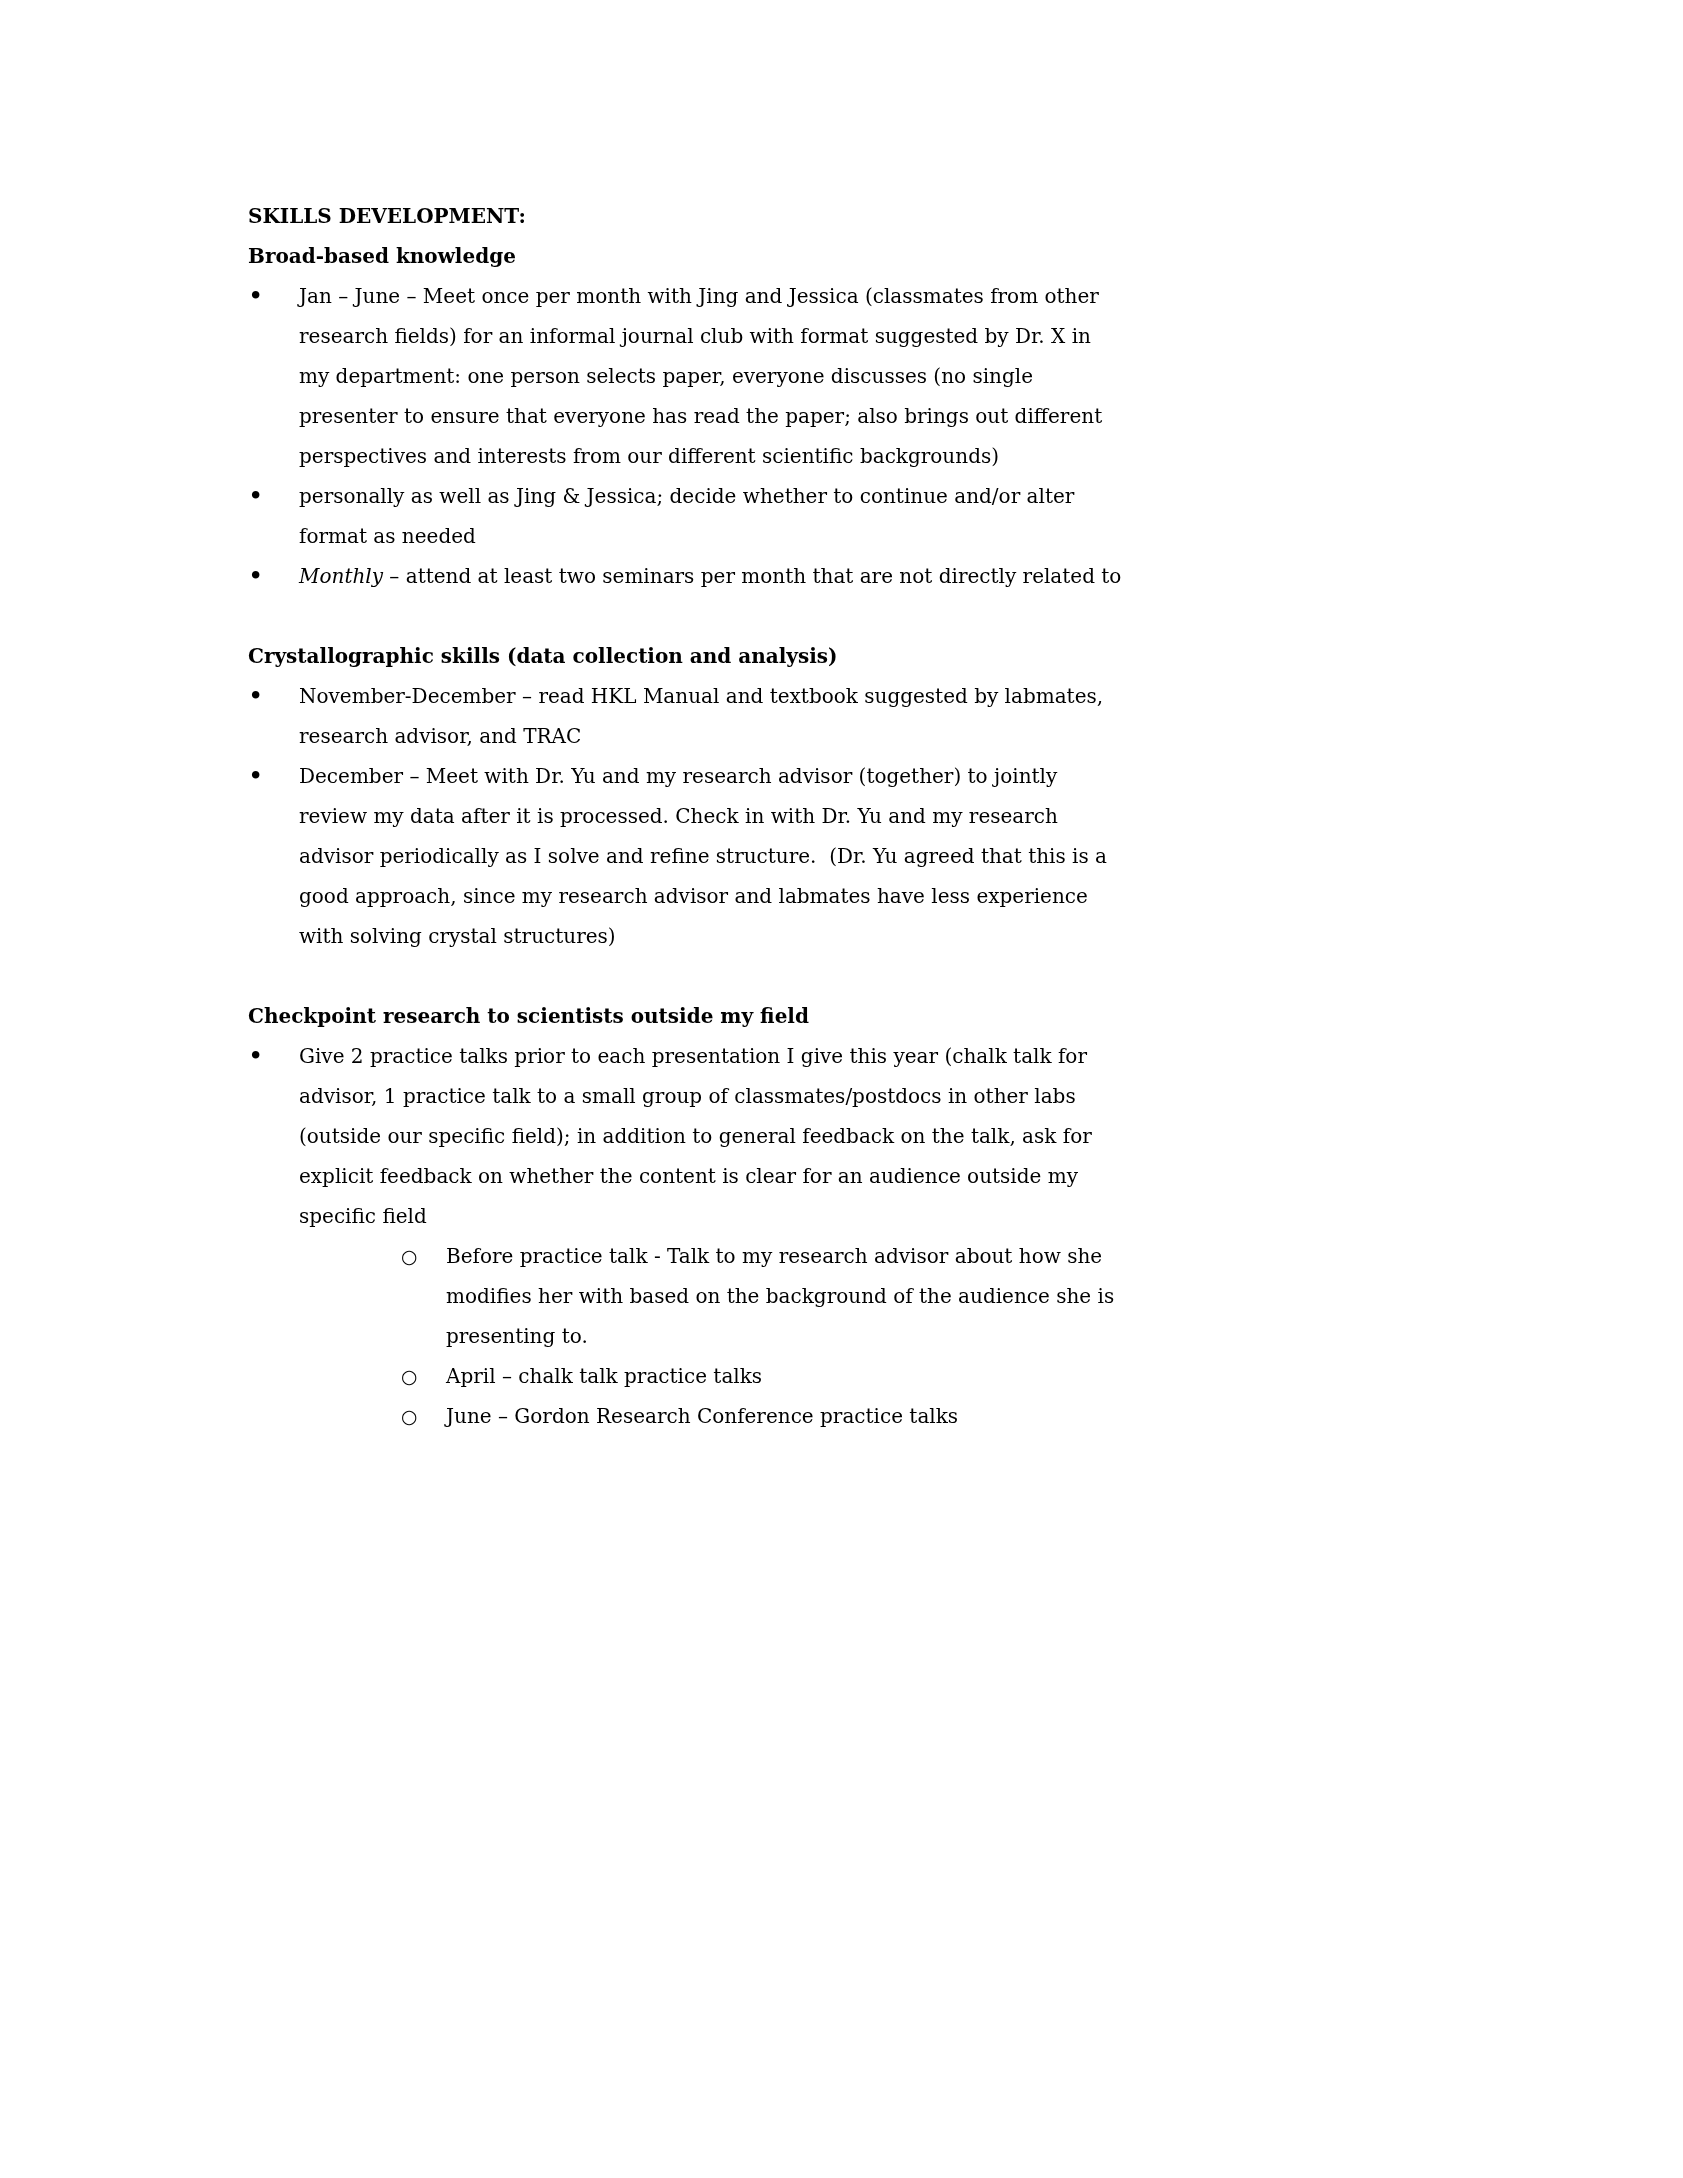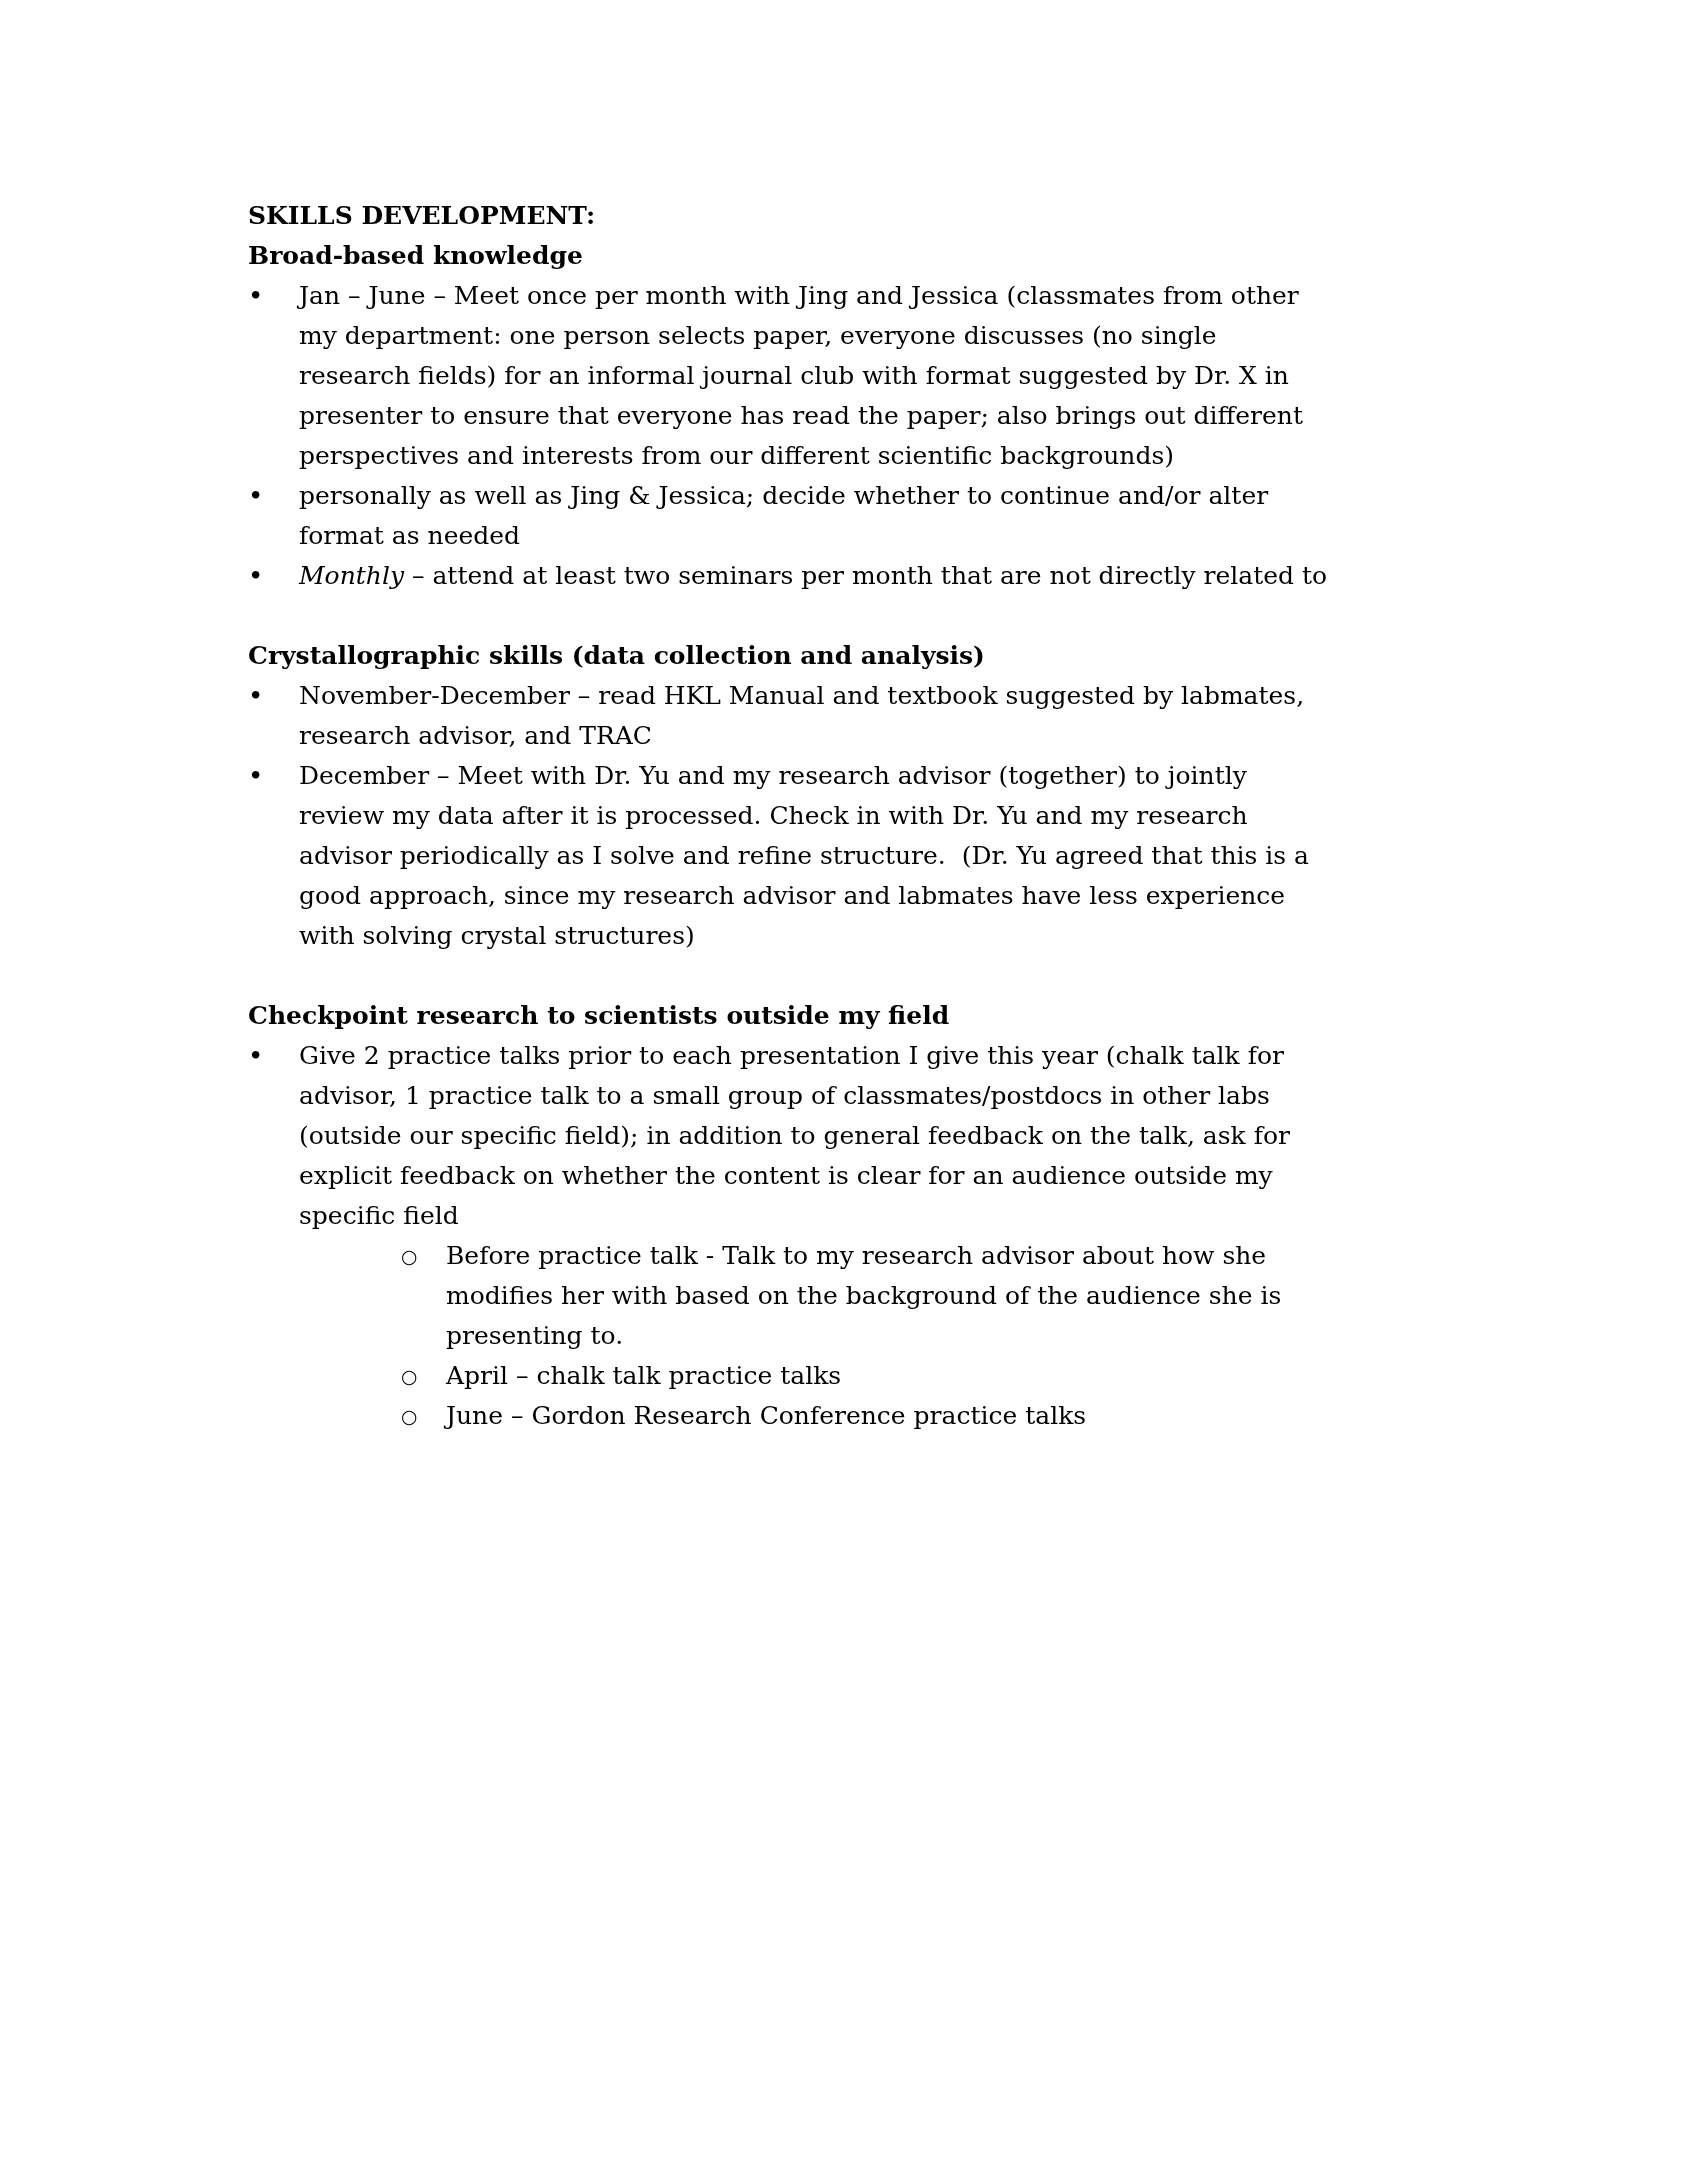--- a/index.html
+++ b/index.html
@@ -16,21 +16,21 @@
     font-family: "DejaVu Serif", "Liberation Serif", serif;
     color: #000000;
   }
   .content {
     position: absolute;
     left: 248px;
     top: 196px;
     width: 1198px;
   }
   .ln {
-    font-size: 25px;
+    font-size: 20px;
     line-height: 40px;
     height: 40px;
     white-space: pre;
   }
   .heading .ln, .title .ln {
     font-weight: bold;
   }
   .bullet-row {
     display: flex;
     align-items: flex-start;
@@ -77,22 +77,22 @@
     </div>
 
     <div class="heading">
       <div class="ln">Broad-based knowledge</div>
     </div>
 
     <div class="bullet-row">
       <span class="b-marker">•</span>
       <div class="b-text">
         <div class="ln">Jan – June – Meet once per month with Jing and Jessica (classmates from other</div>
+        <div class="ln">research fields) for an informal journal club with format suggested by Dr. X in</div>
         <div class="ln">my department: one person selects paper, everyone discusses (no single</div>
-        <div class="ln">research fields) for an informal journal club with format suggested by Dr. X in</div>
         <div class="ln">presenter to ensure that everyone has read the paper; also brings out different</div>
         <div class="ln">perspectives and interests from our different scientific backgrounds)</div>
       </div>
     </div>
 
     <div class="bullet-row">
       <span class="b-marker">•</span>
       <div class="b-text">
         <div class="ln">personally as well as Jing &amp; Jessica; decide whether to continue and/or alter</div>
         <div class="ln">format as needed</div>

